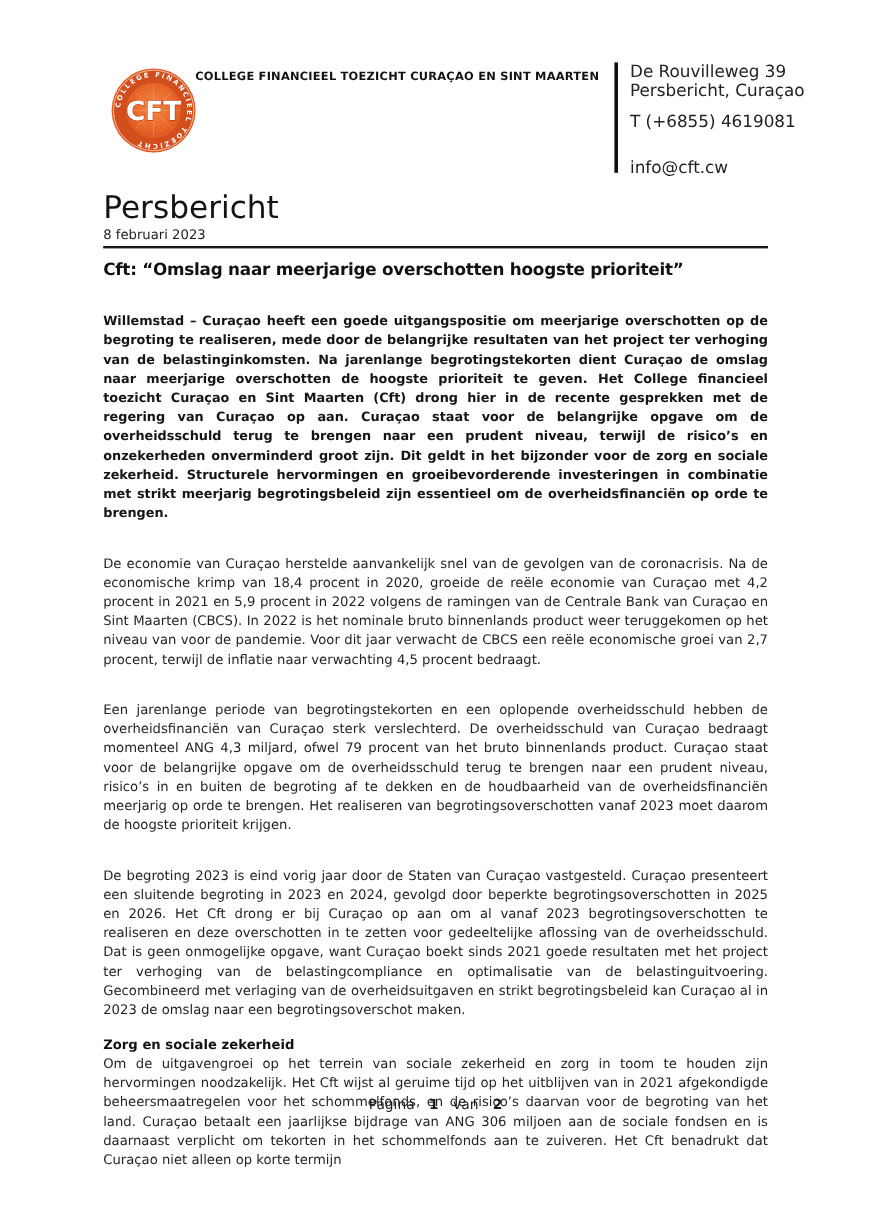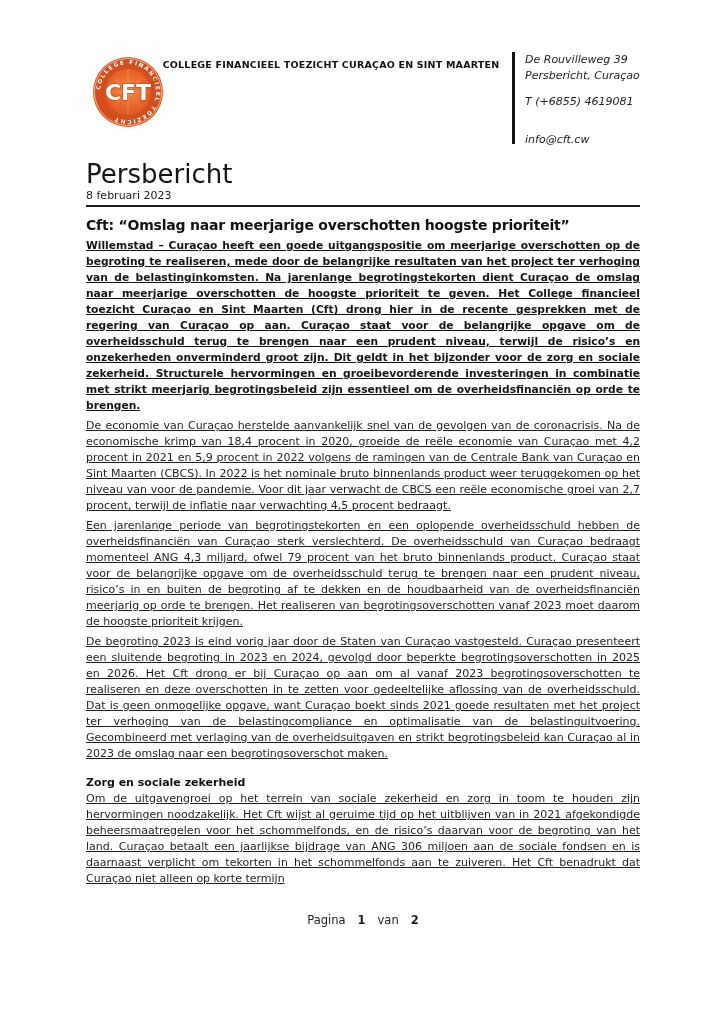--- a/index.html
+++ b/index.html
@@ -12,30 +12,30 @@
     overflow:hidden;
   }
   
   .logo{position:absolute;left:92px;top:56px;width:72px;height:72px;}
   .org-name{
     position:absolute;top:59px;left:160px;width:342px;
     text-align:center;font-size:9.5px;font-weight:700;
     letter-spacing:0.2px;color:#111;white-space:nowrap;
   }
   .vbar{position:absolute;left:512px;top:52px;width:3px;height:92px;background:#111;}
-  .contact{position:absolute;left:525px;top:52px;font-size:11px;line-height:16px;color:#222;font-style:italic;}
+  .contact{position:absolute;left:525px;top:52px;font-size:14px;line-height:16px;color:#222;}
   .contact .phone{margin-top:10px;}
   .contact .email{margin-top:22px;}
   
   .content{position:absolute;left:86px;top:160px;width:554px;}
   h1.masthead{margin:0;font-size:26px;font-weight:400;line-height:28px;color:#141414;}
   .doc-date{font-size:11px;line-height:13px;margin-top:1px;color:#1c1c1c;}
   .rule{border-top:2px solid #1a1a1a;margin-top:3px;}
   h2.headline{margin:9px 0 0;font-size:14px;line-height:18px;font-weight:700;letter-spacing:-0.2px;color:#111;}
-  p.para{margin:4px 0 0;font-size:11px;line-height:16px;text-align:justify;color:#1f1f1f;text-decoration:underline;}
+  p.para{margin:26px 0 0;font-size:11px;line-height:16px;text-align:justify;color:#1f1f1f;}
   p.lead{font-weight:700;font-size:10.7px;color:#151515;}
   h3.section-heading{margin:13px 0 0;font-size:11px;line-height:16px;font-weight:700;color:#111;}
   h3.section-heading + p.para{margin-top:0;}
   
   .page-footer{
     position:absolute;left:86px;top:913px;width:554px;
     display:flex;justify-content:center;gap:12px;
     font-size:11.5px;line-height:15px;color:#1c1c1c;
   }
   .page-footer .bold{font-weight:700;}

